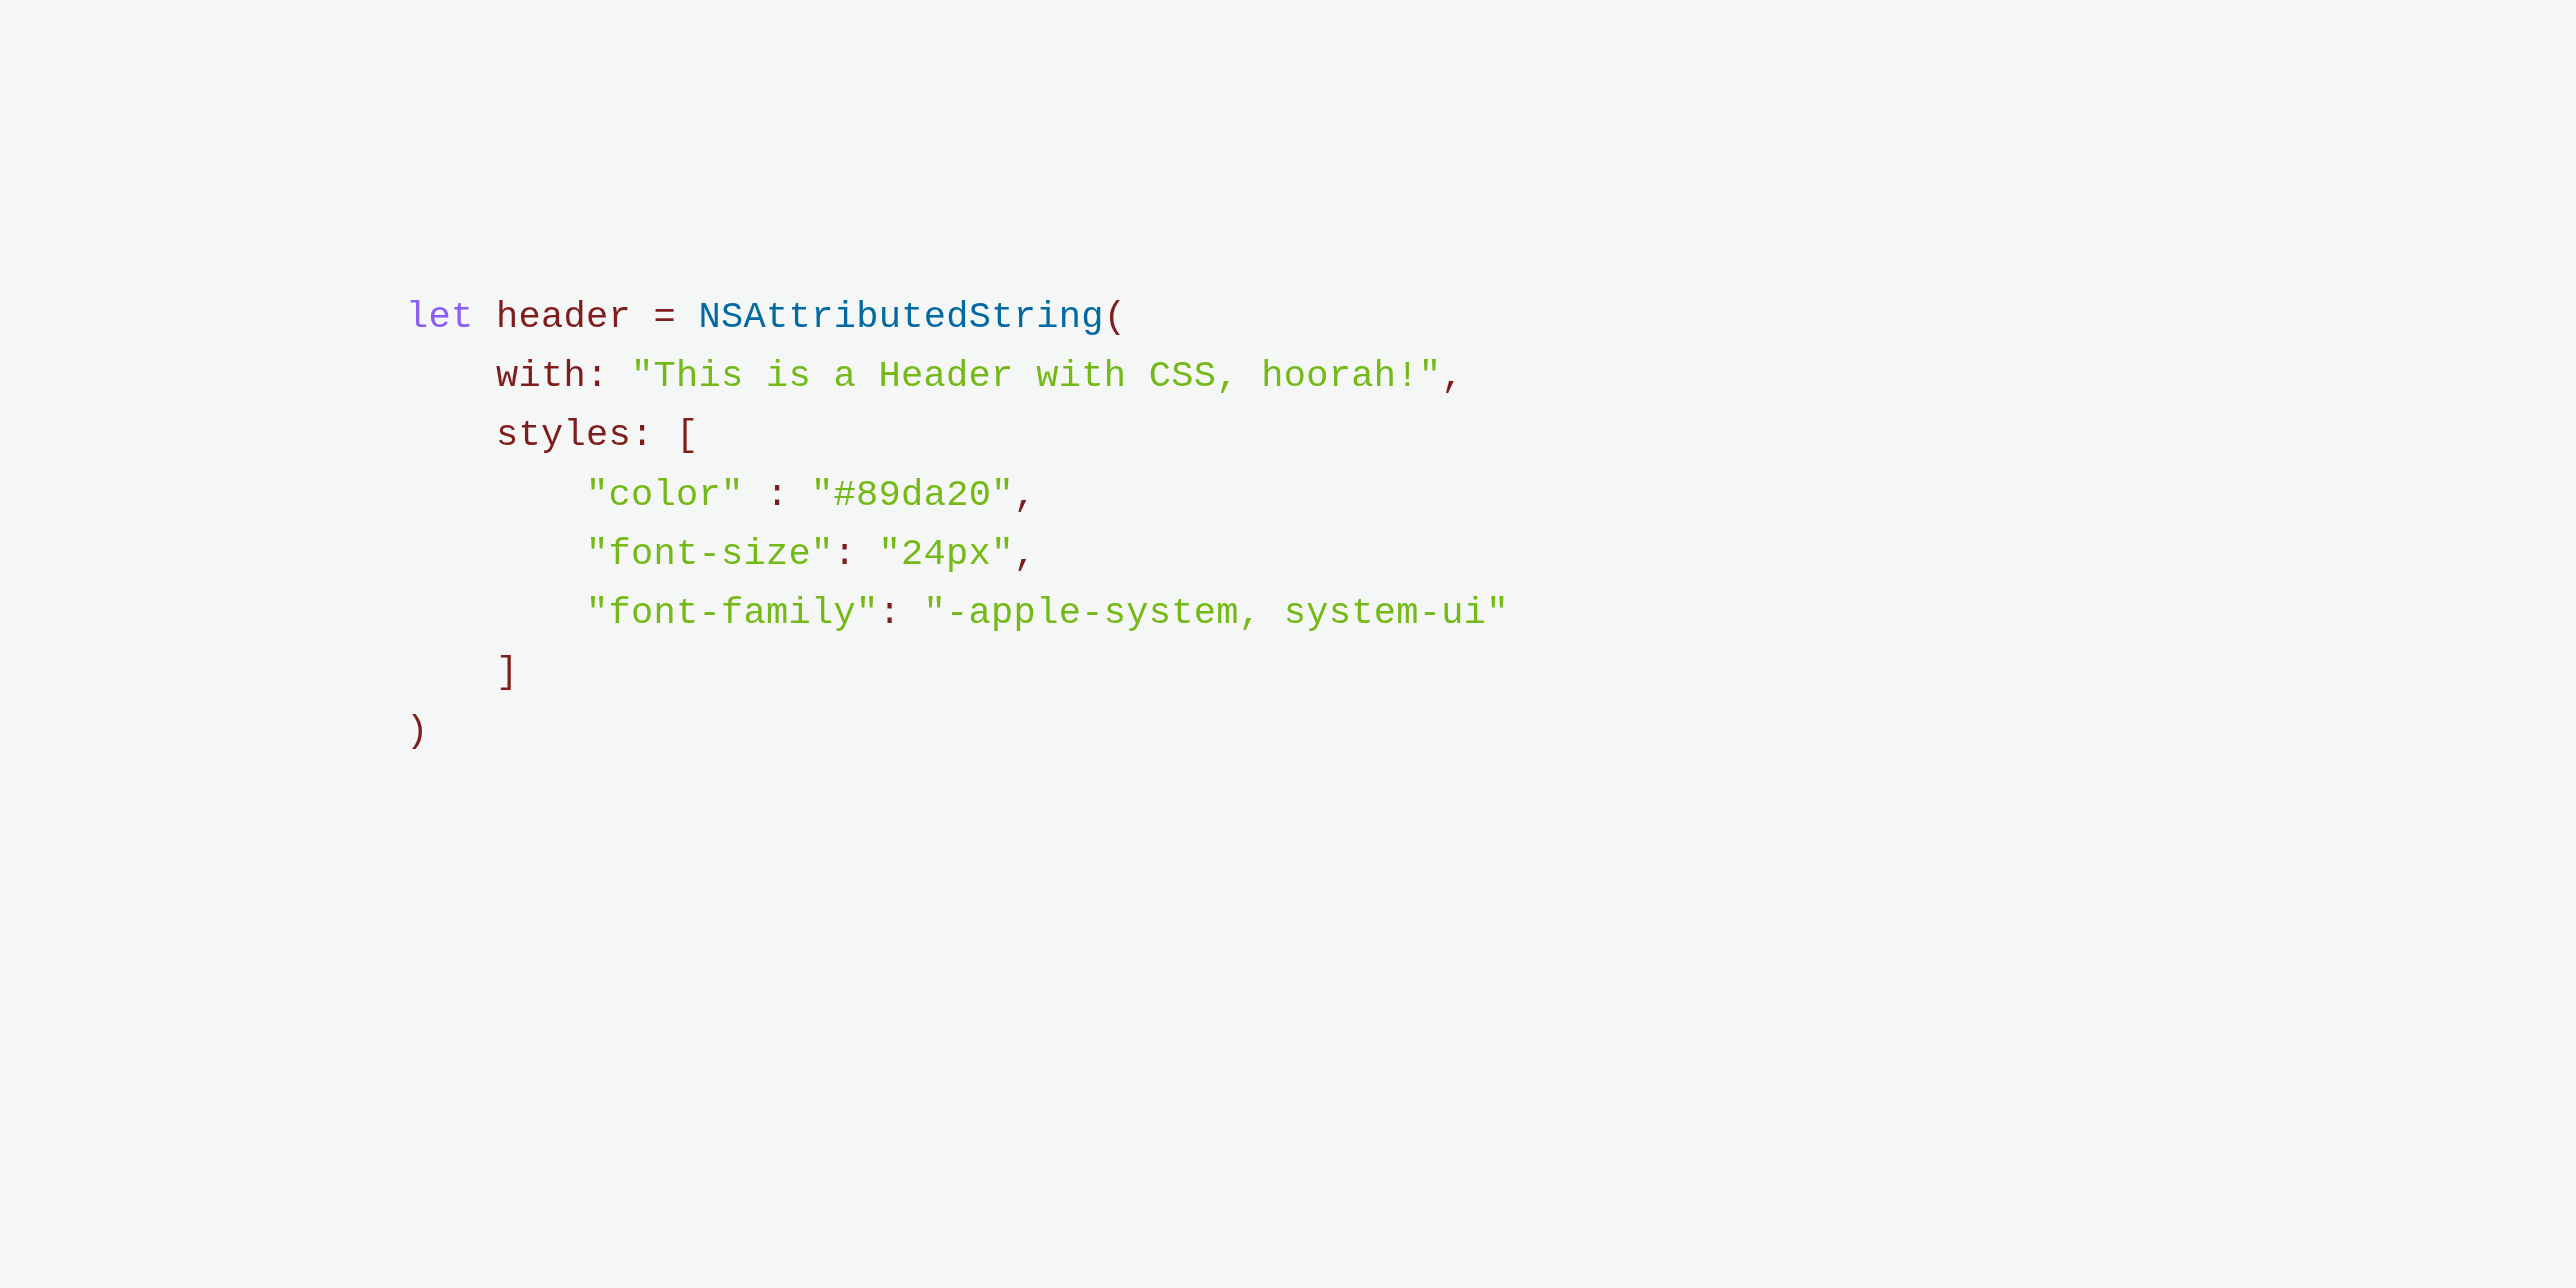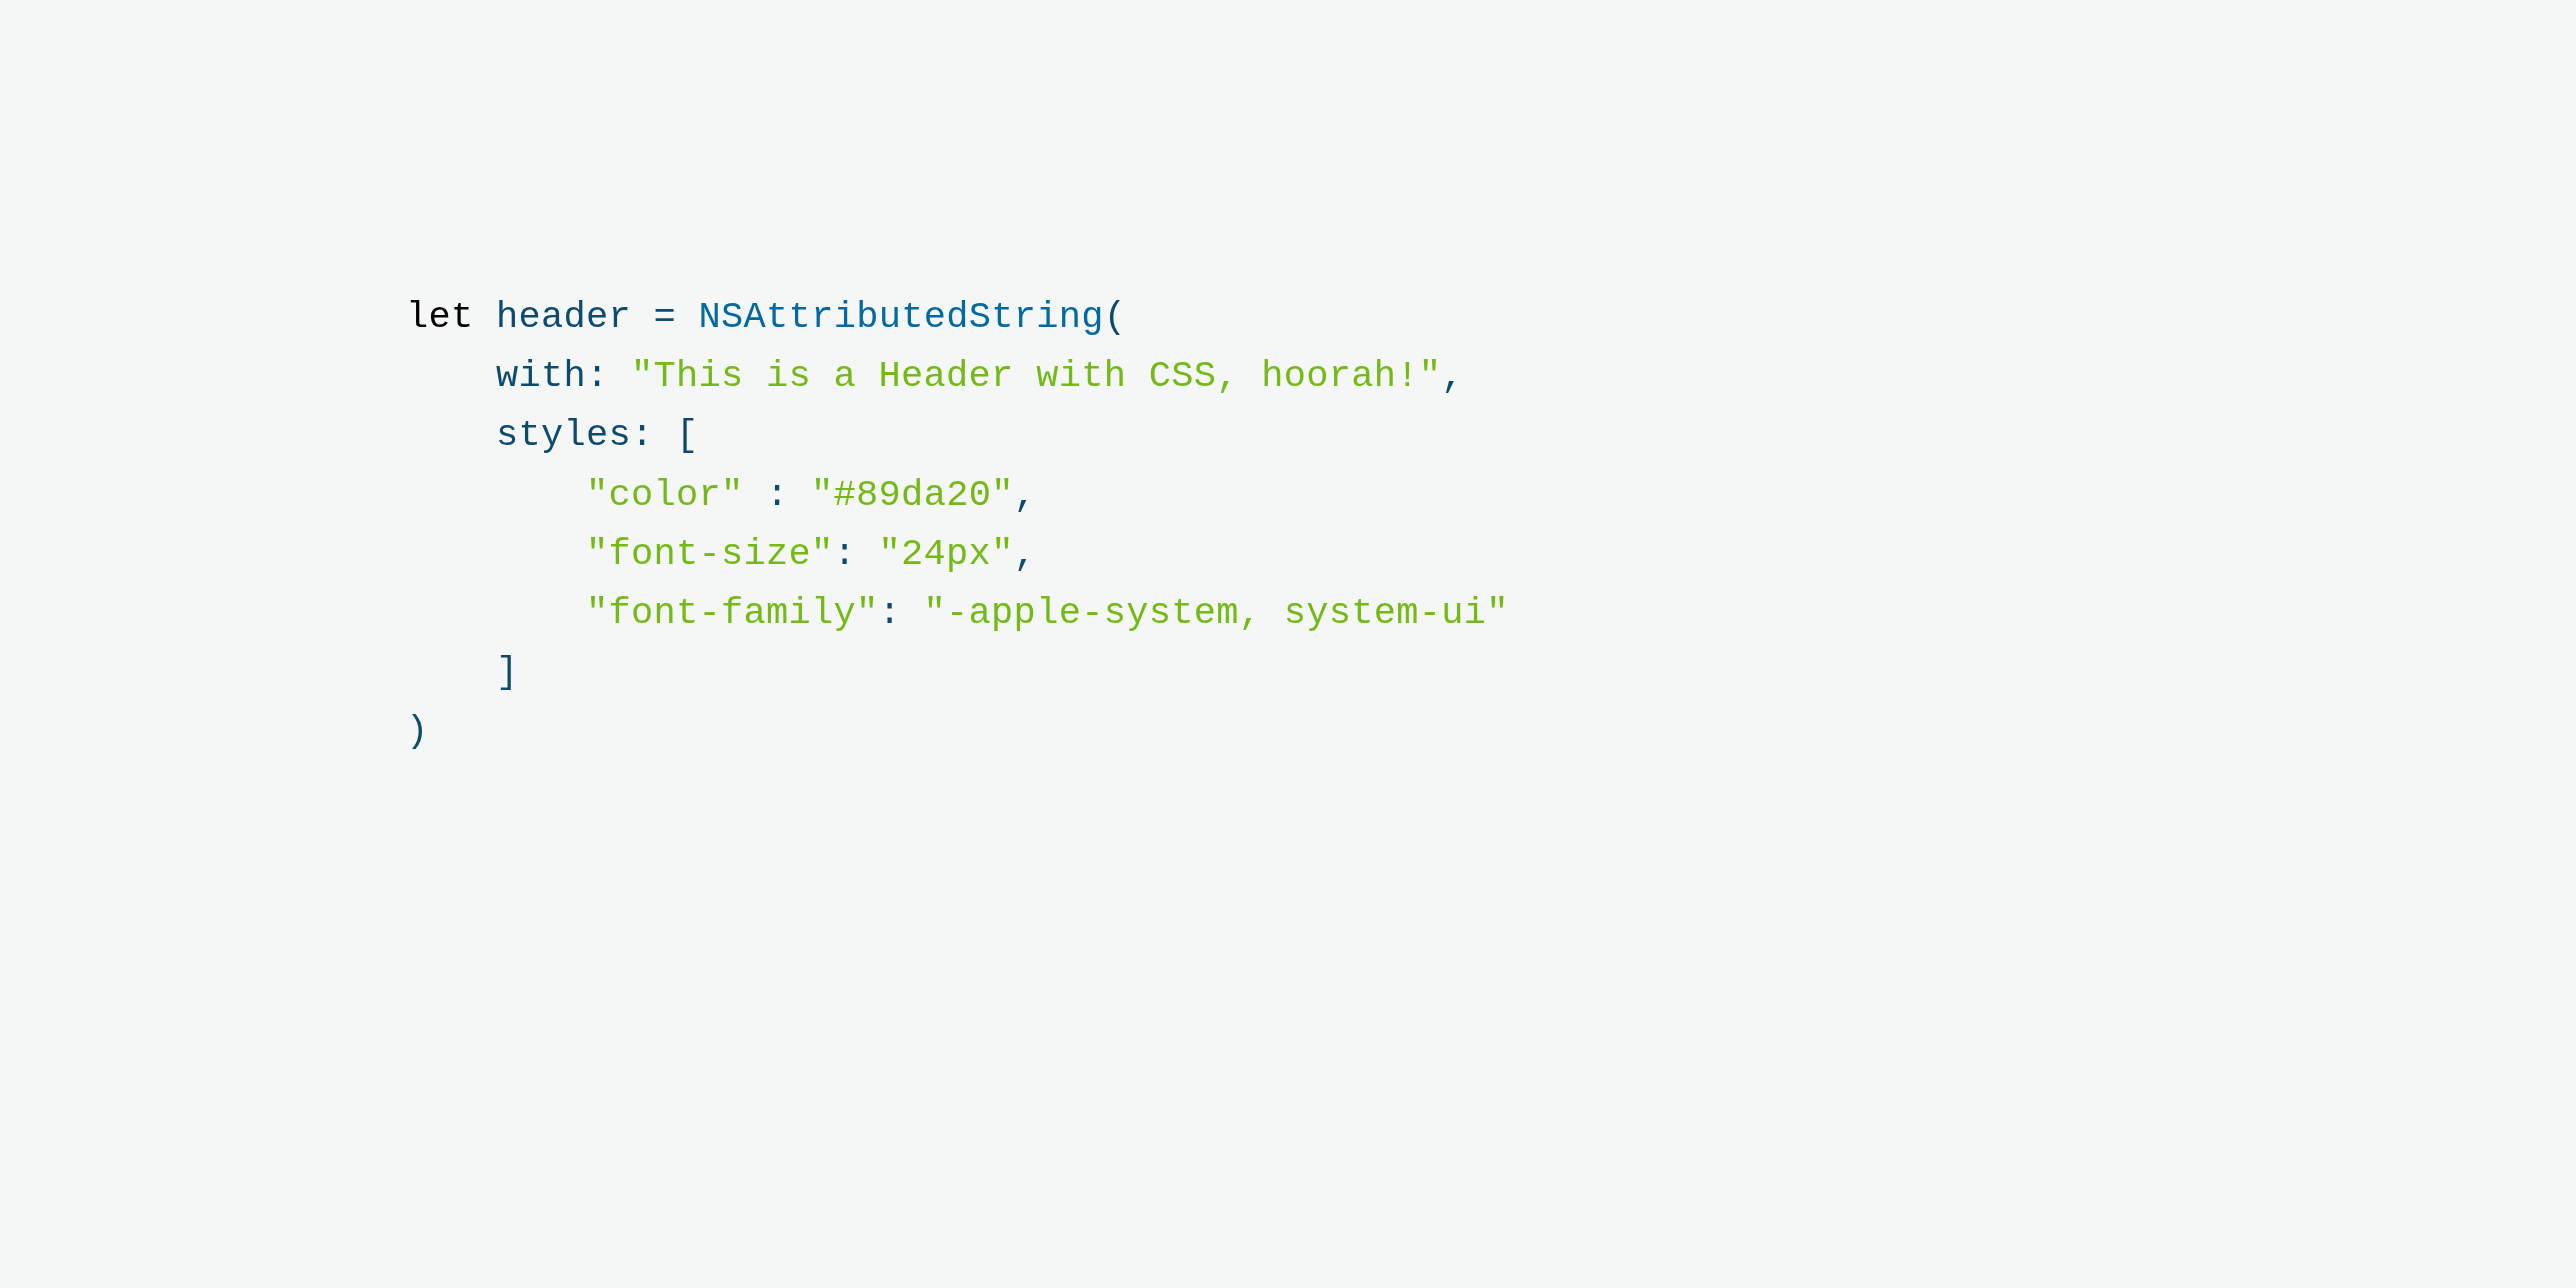--- a/index.html
+++ b/index.html
@@ -14,22 +14,22 @@
     position: absolute;
     left: 406px;
     top: 288px;
     font-family: "SF Mono", "Menlo", "Consolas", "Liberation Mono", monospace;
     font-size: 37px;
     line-height: 1.6;
     white-space: pre;
     color: #1a1a1a;
     letter-spacing: 0.3px;
   }
-  .tok-keyword { color: #000000; }   
-  .tok-default { color: #0c4a6e; text-align: center; }   
+  .tok-keyword { color: #8b5cf6; }   
+  .tok-default { color: #7f1d1d; text-align: center; }   
   .tok-type    { color: #0369a1; }   
   .tok-string  { color: #74b916; }   
 </style>
 </head>
 <body>
 
 <div class="code-block"><span><span class="tok-keyword">let</span><span class="tok-default"> </span><span class="tok-default">header</span><span class="tok-default"> </span><span class="tok-default">=</span><span class="tok-default"> </span><span class="tok-type">NSAttributedString</span><span class="tok-default">(</span></span>
 <span><span class="tok-default">    </span><span class="tok-default">with:</span><span class="tok-default"> </span><span class="tok-string">"This is a Header with CSS, hoorah!"</span><span class="tok-default">,</span></span>
 <span><span class="tok-default">    </span><span class="tok-default">styles:</span><span class="tok-default"> </span><span class="tok-default">[</span></span>
 <span><span class="tok-default">        </span><span class="tok-string">"color"</span><span class="tok-default"> </span><span class="tok-default">:</span><span class="tok-default"> </span><span class="tok-string">"#89da20"</span><span class="tok-default">,</span></span>

